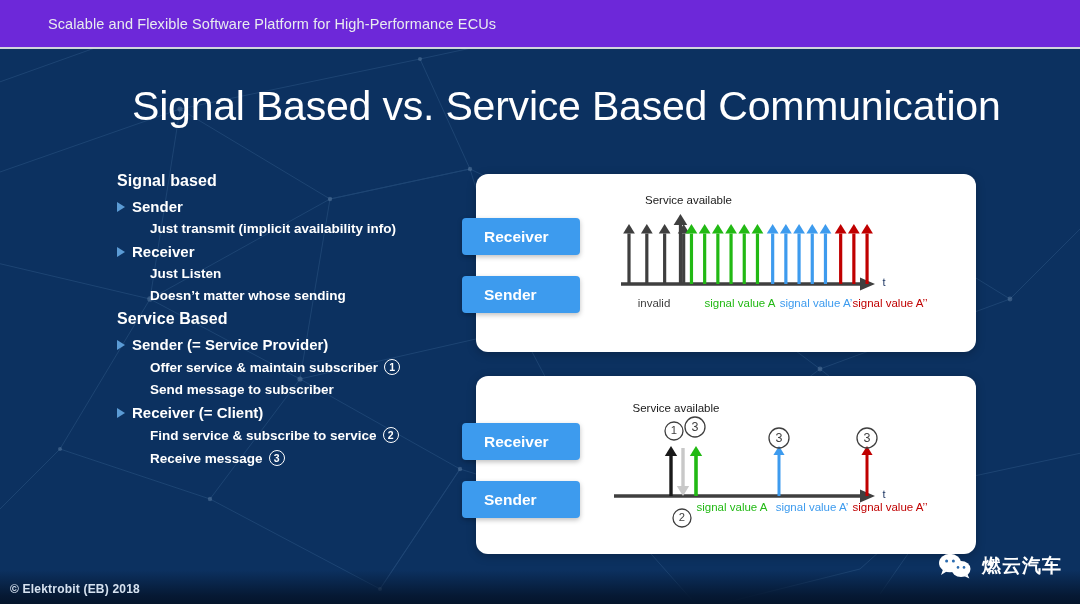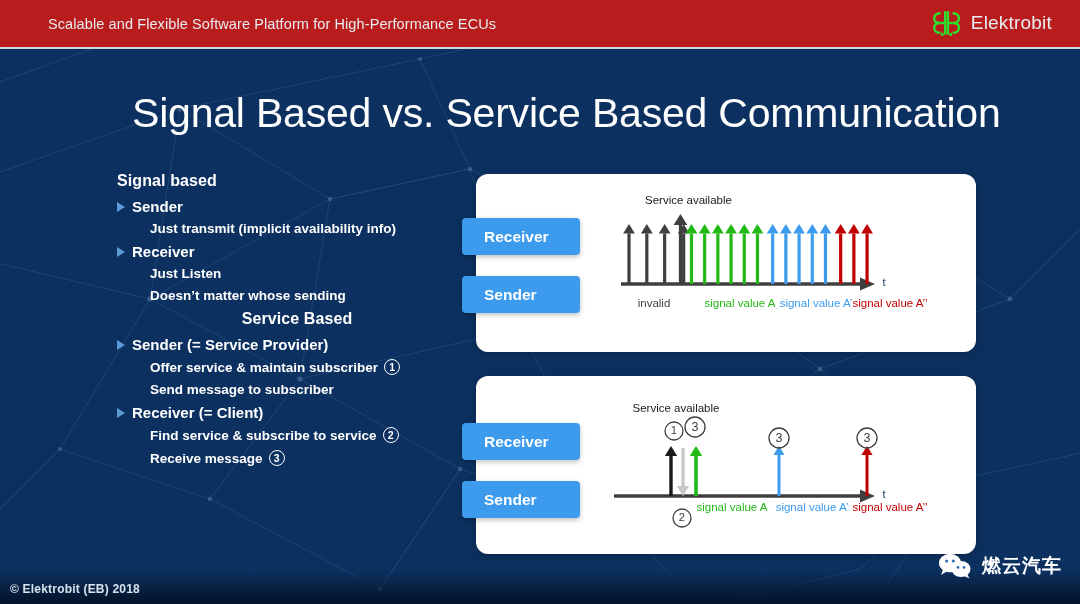--- a/index.html
+++ b/index.html
@@ -12,21 +12,21 @@
   #stage {
     position: relative;
     width: 1080px; height: 604px;
     overflow: hidden;
   }
 
   
   #header {
     position: absolute; left: 0; top: 0;
     width: 1080px; height: 47px;
-    background: #b91c1c;
+    background: #6d28d9;
     display: flex; align-items: center;
   }
   #header-title {
     margin-left: 48px;
     color: #e8ecef;
     font-size: 14.5px;
     letter-spacing: .1px;
     white-space: nowrap;
   }
   #header-logo {
@@ -53,35 +53,35 @@
     background-color: #0c3160;
   }
   #net { position: absolute; left: 0; top: 49px; width: 1080px; height: 555px; opacity: .5; }
   #footer-fade {
     position: absolute; left: 0; bottom: 0; width: 1080px; height: 34px;
     background: linear-gradient(180deg, rgba(6,26,52,0) 0%, rgba(5,22,46,.88) 75%, rgba(4,19,40,.95) 100%);
   }
 
   
   #slide-title {
-    position: absolute; left: 132px; top: 90px;
+    position: absolute; left: 132px; top: 83px;
     color: #ffffff;
     font-size: 41px;
     font-weight: 400;
     letter-spacing: -.2px;
     white-space: nowrap;
   }
 
   
   #bullets { position: absolute; left: 117px; top: 172px; width: 360px; }
   .grp-head {
     color: #ffffff; font-size: 16px; font-weight: bold;
     margin-bottom: 8px; letter-spacing: .1px;
   }
-  .grp-head.second { margin-top: 4px; text-align: center; }
+  .grp-head.second { margin-top: 4px; }
   .lvl1 {
     display: flex; align-items: flex-start; gap: 7px;
     color: #ffffff; font-size: 15px; font-weight: bold;
     margin: 7px 0 6px 0;
   }
   .tri {
     width: 0; height: 0; flex: none;
     border-left: 8px solid #5b9bd5;
     border-top: 5.5px solid transparent;
     border-bottom: 5.5px solid transparent;
@@ -186,35 +186,20 @@
         <circle cx="620" cy="470" r="2.2"></circle>
       <circle cx="380" cy="540" r="2"></circle>
         <circle cx="700" cy="560" r="2"></circle>
     </g>
   </svg>
 
   <div id="footer-fade"></div>
 
   <div id="header">
     <div id="header-title">Scalable and Flexible Software Platform for High-Performance ECUs</div>
-    <div id="header-logo">
-      <svg class="mark" width="30" height="28" viewBox="0 0 30 28">
-        <g fill="none" stroke="#2ee02e" stroke-width="2.4">
-          <path d="M8.5 4.2 C3.6 4.2 2.2 7.2 2.2 9.6 C2.2 12 3.6 14 8.5 14 C3.6 14 2.2 16 2.2 18.4 C2.2 20.8 3.6 23.8 8.5 23.8"></path>
-          <path d="M8.5 14 L13.2 14"></path>
-          <path d="M20.6 4.2 C25.5 4.2 26.9 7.2 26.9 9.6 C26.9 12 25.5 14 20.6 14 C25.5 14 26.9 16 26.9 18.4 C26.9 20.8 25.5 23.8 20.6 23.8"></path>
-          <path d="M20.6 14 L15.9 14"></path>
-          <path d="M10.4 23.8 L10.4 27"></path>
-          <path d="M18.7 23.8 L18.7 27"></path>
-          <path d="M13.2 2.2 L13.2 25.6"></path>
-          <path d="M15.9 2.2 L15.9 25.6"></path>
-        </g>
-      </svg>
-      <span class="brand">Elektrobit</span>
-    </div>
   </div>
   <div id="header-rule"></div>
 
   <div id="slide-title">Signal Based vs. Service Based Communication</div>
 
   <div id="bullets">
 
     <div class="grp-head">Signal based</div>
 
     <div class="lvl1">

